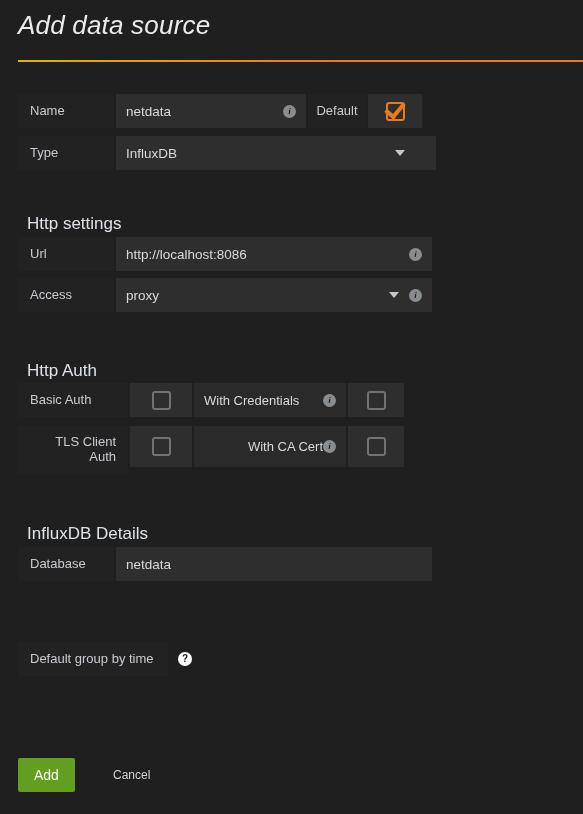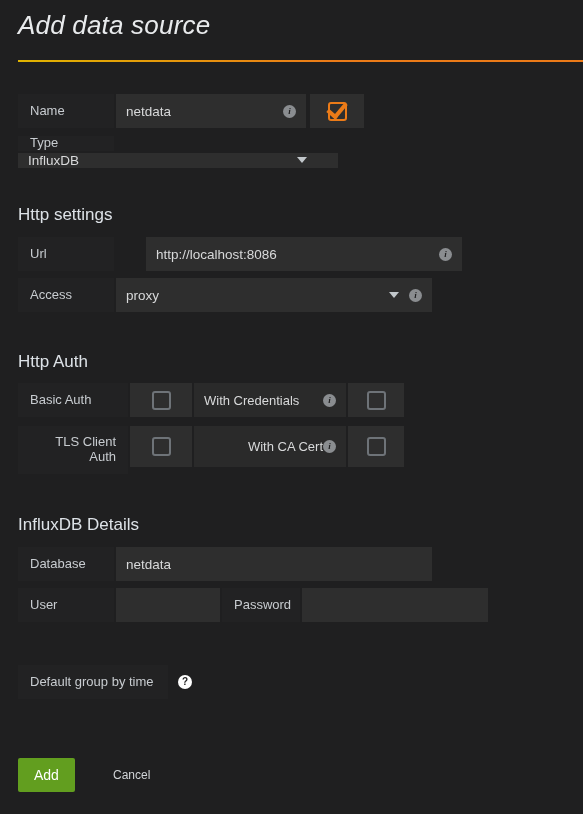--- a/index.html
+++ b/index.html
@@ -45,21 +45,21 @@
     background: linear-gradient(to right, #e0b400 0%, #eb7b18 55%, #ec7a18 100%);
   }
 
   
   .section-title {
     position: absolute;
     left: 18px;
     font-size: 17px;
     font-weight: normal;
     color: #dde2e7;
-    margin: 0;
+    margin: 9px;
     white-space: nowrap;
   }
 
   
   .row {
     position: absolute;
     display: flex;
     align-items: stretch;
     height: 34px;
   }
@@ -205,41 +205,42 @@
   <div class="title-rule"></div>
 
   <div class="row" style="left:18px; top:94px;">
     <div class="lbl" style="width:96px;">Name</div>
     <div class="gap"></div>
     <div class="fld" style="width:190px;">
       <span class="val">netdata</span>
       <span class="info-icon">i</span>
     </div>
     <div class="gap"></div>
+    <div class="lbl" style="width:58px; justify-content:center;">Default</div>
     <div class="gap"></div>
     <div class="cbox-cell" style="width:54px;">
       <span class="cbox checked"></span>
     </div>
   </div>
 
-  <div class="row" style="left:18px; top:136px;flex-direction:column;">
+  <div class="row" style="left:18px; top:136px;">
     <div class="lbl" style="width:96px;">Type</div>
     <div class="gap"></div>
     <div class="fld" style="width:320px; padding-right:31px;">
       <span class="val">InfluxDB</span>
       <span class="caret"></span>
     </div>
   </div>
 
   <h2 class="section-title" style="top:205px;">Http settings</h2>
 
   <div class="row" style="left:18px; top:237px;">
     <div class="lbl" style="width:96px;">Url</div>
     <div class="gap"></div>
-    <div class="fld" style="width:316px;margin-left:30px;">
+    <div class="fld" style="width:316px;">
       <span class="val">http://localhost:8086</span>
       <span class="info-icon">i</span>
     </div>
   </div>
 
   <div class="row" style="left:18px; top:278px;">
     <div class="lbl" style="width:96px;">Access</div>
     <div class="gap"></div>
     <div class="fld" style="width:316px; padding-right:10px;">
       <span class="val">proxy</span>
@@ -287,35 +288,22 @@
   <h2 class="section-title" style="top:515px;">InfluxDB Details</h2>
 
   <div class="row" style="left:18px; top:547px;">
     <div class="lbl" style="width:96px;">Database</div>
     <div class="gap"></div>
     <div class="fld" style="width:316px;">
       <span class="val">netdata</span>
     </div>
   </div>
 
-  <div class="row" style="left:18px; top:588px;">
-    <div class="lbl" style="width:96px;">User</div>
-    <div class="gap"></div>
-    <div class="fld" style="width:104px;">
-      <span class="val"></span>
-    </div>
-    <div class="gap"></div>
-    <div class="lbl" style="width:78px;">Password</div>
-    <div class="gap"></div>
-    <div class="fld" style="width:186px;">
-      <span class="val"></span>
-    </div>
-  </div>
-
-  <div class="row" style="left:18px; top:665px;">
+
+  <div class="row" style="left:18px; top:642px;">
     <div class="lbl" style="width:150px;">Default group by time</div>
     <div class="gap"></div>
     <div style="width:8px; flex:0 0 8px;"></div>
     <div style="display:flex; align-items:center;">
       <span class="help-icon">?</span>
     </div>
   </div>
 
   <button class="btn-add">Add</button>
   <button class="btn-cancel">Cancel</button>

